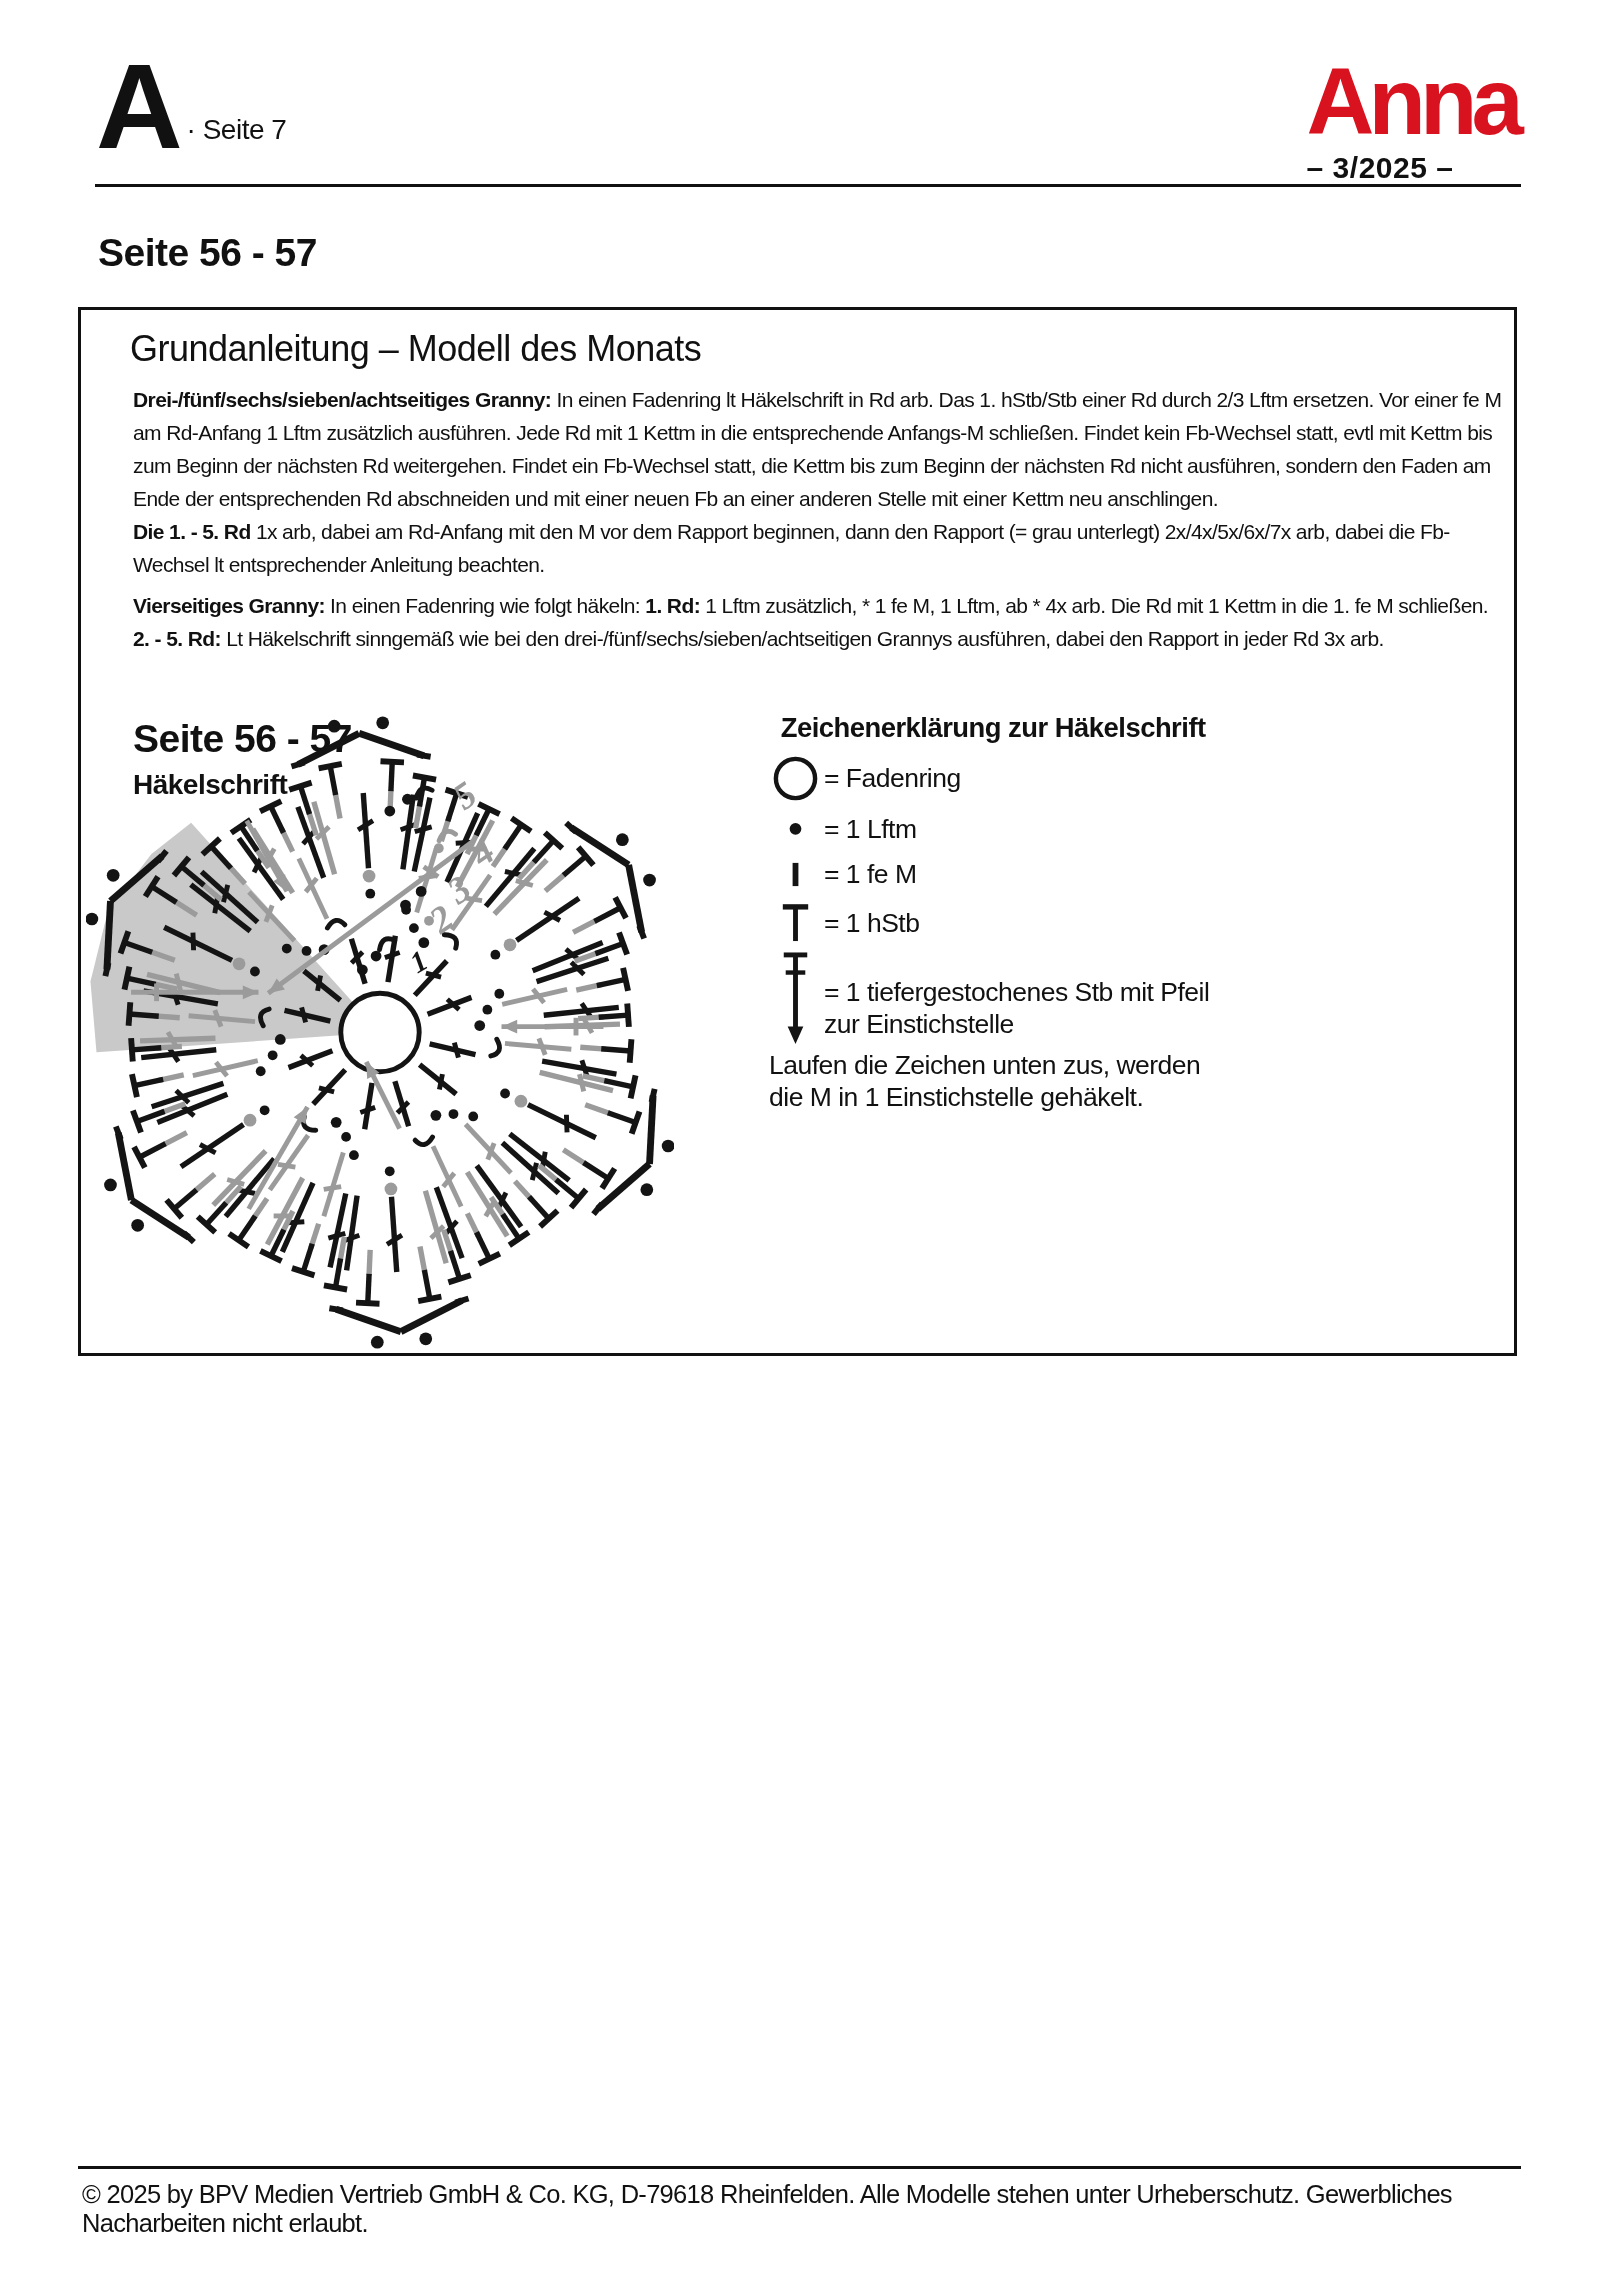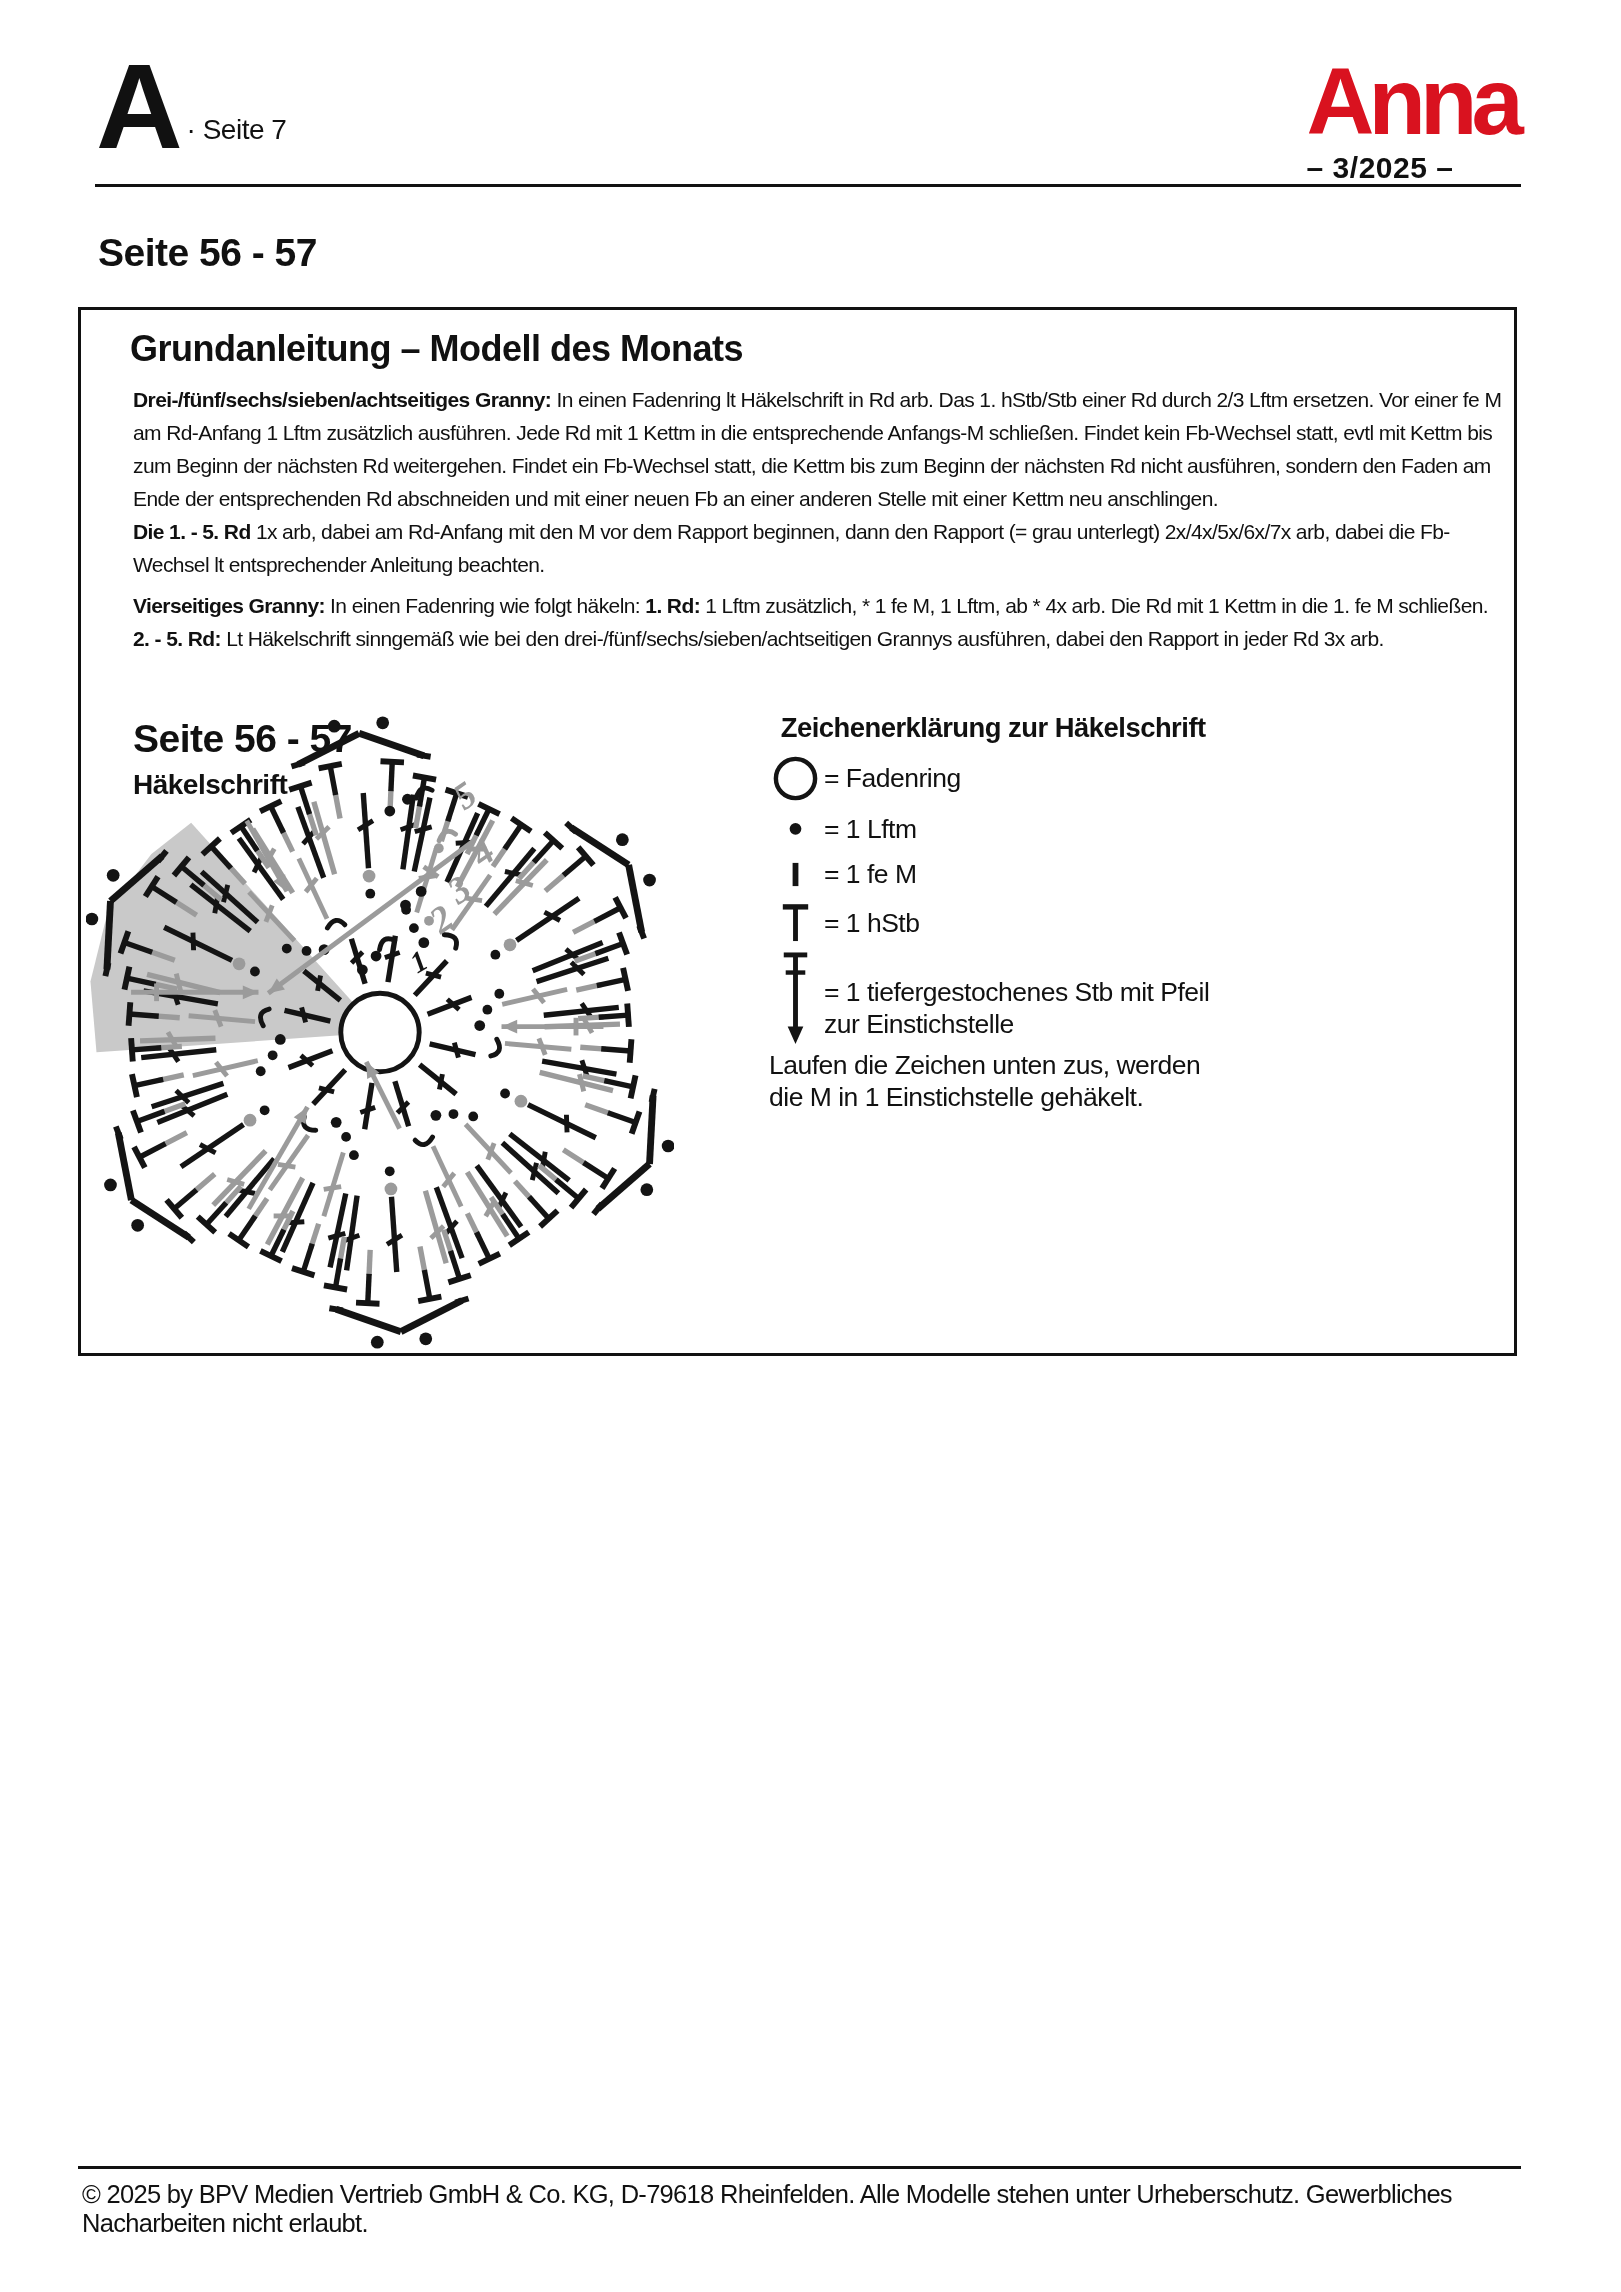--- a/index.html
+++ b/index.html
@@ -12,21 +12,21 @@
   .seite7{font-size:28px;margin-left:5.9px;margin-bottom:9.8px;letter-spacing:-0.5px;}
   .toprule{position:absolute;left:95px;top:184px;width:1426px;height:2.9px;background:#111;}
   .logoblk{position:absolute;right:103px;top:47px;text-align:left;margin-top:8px;}
   .logo{font-size:94px;font-weight:700;line-height:1;letter-spacing:-5.9px;}
   .issue{font-size:30px;font-weight:700;margin-top:2px;letter-spacing:0.5px;}
 
   .h1{position:absolute;left:98px;top:231px;font-size:39px;font-weight:700;letter-spacing:-0.5px;}
 
   
   .box{position:absolute;left:78px;top:307px;width:1433px;height:1043px;border:3.9px solid #111;}
-  .box h2{position:absolute;left:49px;top:17.6px;margin:0;font-size:36px;font-weight:700;letter-spacing:-0.5px;}
+  .box h2{position:absolute;left:49px;top:17.6px;margin:0;font-size:36px;font-weight:400;letter-spacing:-0.5px;}
   .paras{position:absolute;left:52px;top:73px;width:1374px;}
   .paras p{margin:0;font-size:21px;line-height:33px;letter-spacing:-0.6px;font-stretch:condensed;}
   .paras p.mt{margin-top:7.8px;}
 
   .chart-label{position:absolute;left:52px;top:407px;}
   .chart-label .t1{font-size:39px;font-weight:700;letter-spacing:-0.5px;}
   .chart-label .t2{font-size:28px;font-weight:700;margin-top:7.8px;letter-spacing:-0.5px;}
   #hex-chart{position:absolute;left:4.9px;top:399px;}
 
   

